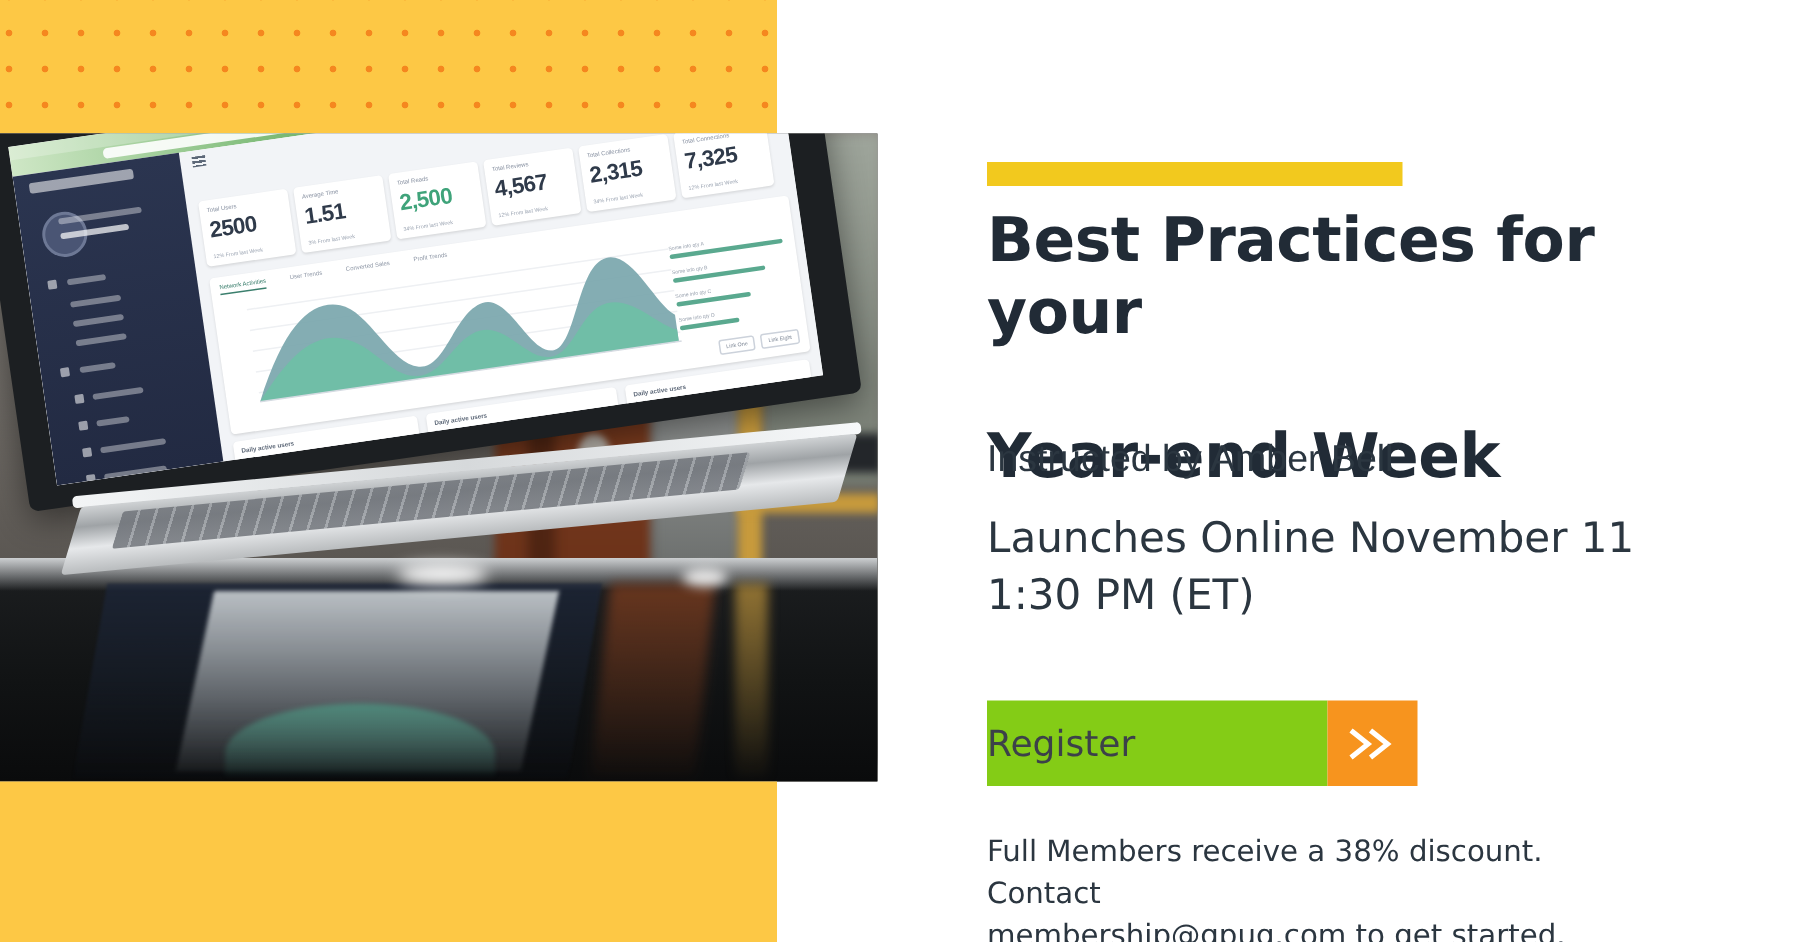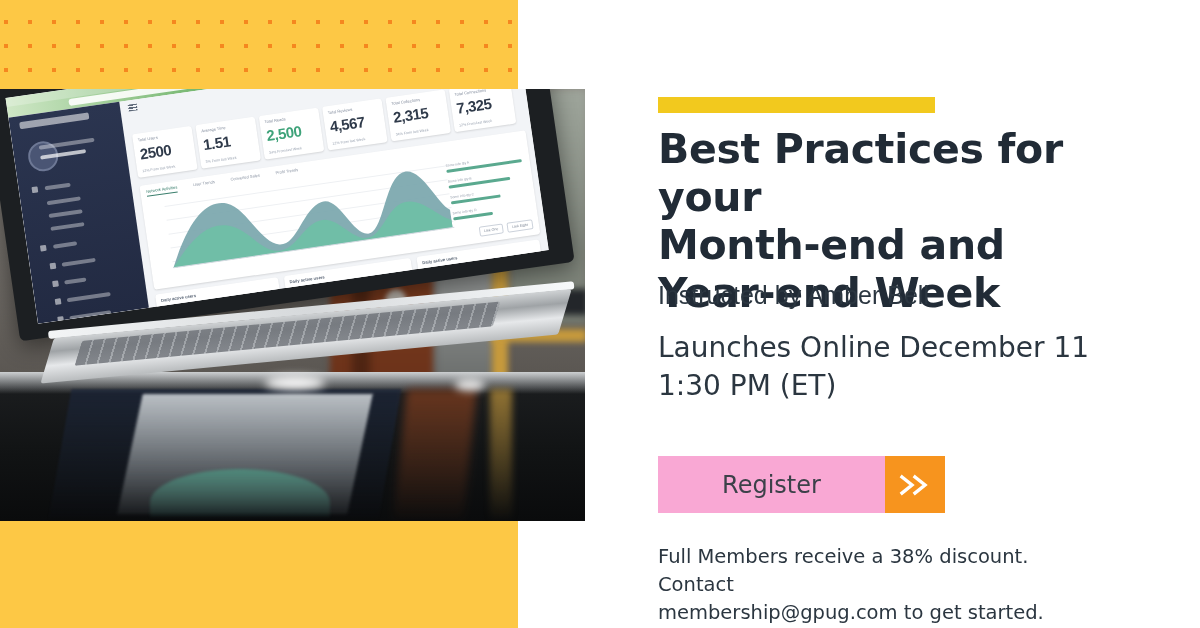--- a/index.html
+++ b/index.html
@@ -136,32 +136,32 @@
   .keys{position:absolute;left:92px;top:250px;width:420px;height:24px;
     background:repeating-linear-gradient(90deg,#70747a 0 10px,#9b9fa4 10px 12px);
     transform:rotate(-5.4deg) skewX(-22deg);transform-origin:left top;opacity:.85;border-radius:2px;}
   .edge{position:absolute;left:58px;top:240px;width:528px;height:8px;
     background:linear-gradient(90deg,#f3f5f6,#d6d9db 50%,#f7f9fa);
     transform:rotate(-5.4deg);transform-origin:left top;border-radius:3px;}
 
   .logo-panel{position:absolute;left:0;top:521px;width:518px;height:107px;background:#FDC845;}
 
   
-  .right{position:absolute;left:658px;top:1px;width:470px;height:476px;}
+  .right{position:absolute;left:658px;top:12px;width:470px;height:476px;}
   .accent{position:absolute;left:0;top:96px;width:277px;height:16px;background:#F2C91E;}
   .title{position:absolute;left:0;top:124px;width:480px;
     font-size:41px;line-height:48px;font-weight:700;color:#212B36;letter-spacing:-.3px;
     font-family:"DejaVu Sans", sans-serif;}
   .instructor{position:absolute;left:0;top:280px;font-size:25px;color:#2B3640;
     font-family:Liberation Sans, sans-serif;}
   .launch{position:absolute;left:0;top:328px;width:440px;font-size:28px;line-height:38px;color:#2B3640;
     font-family:"DejaVu Sans", sans-serif;}
   .cta{position:absolute;left:0;top:455px;width:287px;height:57px;display:flex;
     text-decoration:none;}
-  .cta-main{flex:1;background:#f9a8d4;display:flex;align-items:center;justify-content:center;}
+  .cta-main{flex:1;background:#84cc16;display:flex;align-items:center;}
   .cta-label{font-size:24px;color:#3C4149;font-family:"DejaVu Sans", sans-serif;}
   .cta-arrow{width:60px;background:#F7941E;display:flex;align-items:center;justify-content:center;}
   .chev{display:block;}
   .footer{position:absolute;left:0;top:542px;width:450px;font-size:19.5px;line-height:28px;color:#2B3640;
     font-family:"DejaVu Sans", sans-serif;}
 </style>
 </head>
 <body>
 
 <div class="canvas">
@@ -354,28 +354,28 @@
 
   <div class="logo-panel">
     
   </div>
 
   <div class="right">
     <div class="accent"></div>
 
     <div class="title">
       <span>Best Practices for your</span><br>
-      <span>Month-end and</span><br>
+      <br>
       <span>Year-end Week</span>
     </div>
 
     <div class="instructor">Instructed by Amber Bell</div>
 
     <div class="launch">
-      <span>Launches Online December 11</span><br>
+      <span>Launches Online November 11</span><br>
       <span>1:30 PM (ET)</span>
     </div>
 
     <a class="cta" href="#">
       <span class="cta-main">
         <span class="cta-label">Register</span>
       </span>
       <span class="cta-arrow">
         <svg class="chev" width="34" height="22" viewBox="0 0 34 22">
           <path d="M4,3 L14,11 L4,19" fill="none" stroke="#fff" stroke-width="3.4" stroke-linecap="square"></path>

